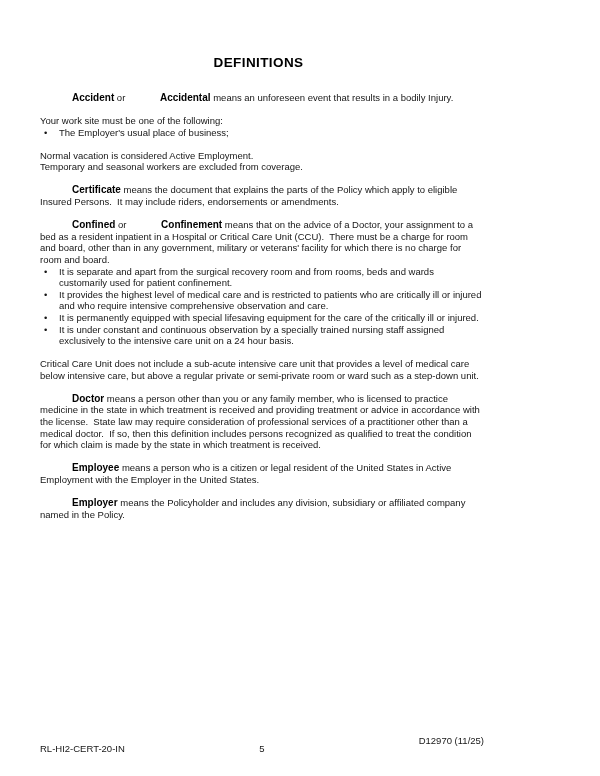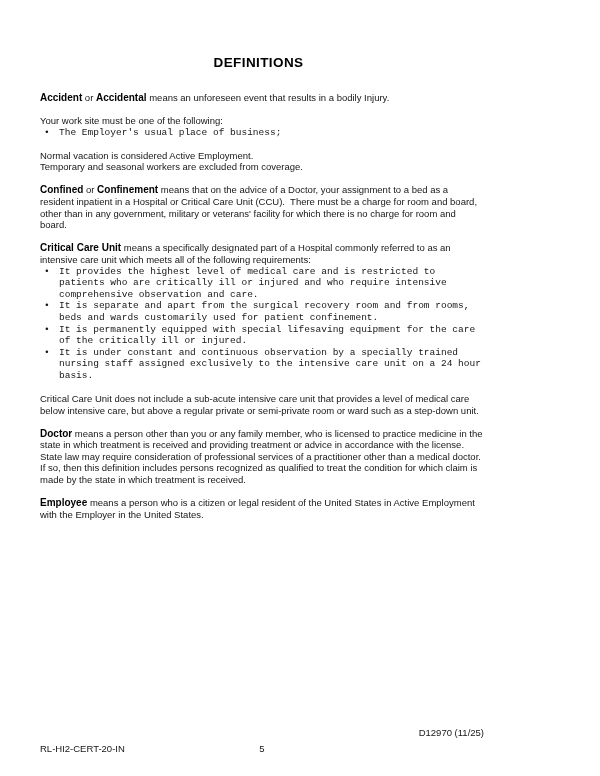--- a/index.html
+++ b/index.html
@@ -35,26 +35,26 @@
     margin: 11.5px 0 0 0;
     white-space: pre-wrap;
   }
   .para:first-child {
     margin-top: 0;
   }
   .bold-term {
     font-weight: bold;
     color: #000000;
     font-size: 10px;
+    margin-left: 32px;
   }
   ul.bullets {
     margin: 0;
     padding: 0;
     list-style: none;
-    font-family: Liberation Mono, monospace;
   }
   ul.bullets li {
     position: relative;
     padding-left: 19px;
   }
   ul.bullets li::before {
     content: "\2022";
     position: absolute;
     left: 4px;
     top: 0;
@@ -72,47 +72,48 @@
     left: 0;
     bottom: 0;
   }
   .footer-center {
     display: block;
     text-align: center;
   }
   .footer-right {
     position: absolute;
     right: 0;
-    bottom: 16px;
+    bottom: 8px;
     text-align: right;
   }
 </style>
 </head>
 <body>
 
 <div class="page">
   <h1 class="title">DEFINITIONS</h1>
   <div class="content">
       <p class="para"><span class="bold-term">Accident</span><span> or </span><span class="bold-term">Accidental</span><span> means an unforeseen event that results in a bodily Injury.</span></p>
       <p class="para"><span>Your work site must be one of the following:</span></p>
       <ul class="bullets">
         <li>The Employer's usual place of business;</li>
       </ul>
       <p class="para"><span>Normal vacation is considered Active Employment.
 Temporary and seasonal workers are excluded from coverage.</span></p>
+      <p class="para"><span class="bold-term">Certificate</span><span> means the document that explains the parts of the Policy which apply to eligible Insured Persons.  It may include riders, endorsements or amendments.</span></p>
       <p class="para"><span class="bold-term">Confined</span><span> or </span><span class="bold-term">Confinement</span><span> means that on the advice of a Doctor, your assignment to a bed as a resident inpatient in a Hospital or Critical Care Unit (CCU).  There must be a charge for room and board, other than in any government, military or veterans' facility for which there is no charge for room and board.</span></p>
-      <p class="para"><span class="bold-term">Critical Care Unit</span><span> means a specifically designated part of a Hospital commonly referred to as an intensive care unit which meets all of the following requirements:</span></p>
       <ul class="bullets">
+        <li>It is separate and apart from the surgical recovery room and from rooms, beds and wards customarily used for patient confinement.</li>
         <li>It provides the highest level of medical care and is restricted to patients who are critically ill or injured and who require intensive comprehensive observation and care.</li>
-        <li>It is separate and apart from the surgical recovery room and from rooms, beds and wards customarily used for patient confinement.</li>
         <li>It is permanently equipped with special lifesaving equipment for the care of the critically ill or injured.</li>
         <li>It is under constant and continuous observation by a specially trained nursing staff assigned exclusively to the intensive care unit on a 24 hour basis.</li>
       </ul>
       <p class="para"><span>Critical Care Unit does not include a sub-acute intensive care unit that provides a level of medical care below intensive care, but above a regular private or semi-private room or ward such as a step-down unit.</span></p>
       <p class="para"><span class="bold-term">Doctor</span><span> means a person other than you or any family member, who is licensed to practice medicine in the state in which treatment is received and providing treatment or advice in accordance with the license.  State law may require consideration of professional services of a practitioner other than a medical doctor.  If so, then this definition includes persons recognized as qualified to treat the condition for which claim is made by the state in which treatment is received.</span></p>
       <p class="para"><span class="bold-term">Employee</span><span> means a person who is a citizen or legal resident of the United States in Active Employment with the Employer in the United States.</span></p>
+      <p class="para"><span class="bold-term">Employer</span><span> means the Policyholder and includes any division, subsidiary or affiliated company named in the Policy.</span></p>
     </div>
   <div class="footer">
     <span class="footer-left">RL-HI2-CERT-20-IN</span>
     <span class="footer-center">5</span>
     <span class="footer-right">D12970 (11/25)</span>
   </div>
 </div>
 
 </body></html>

